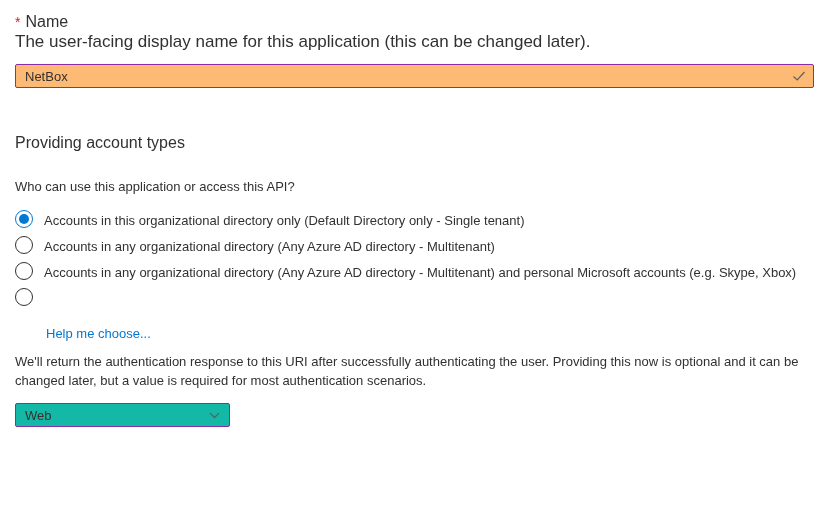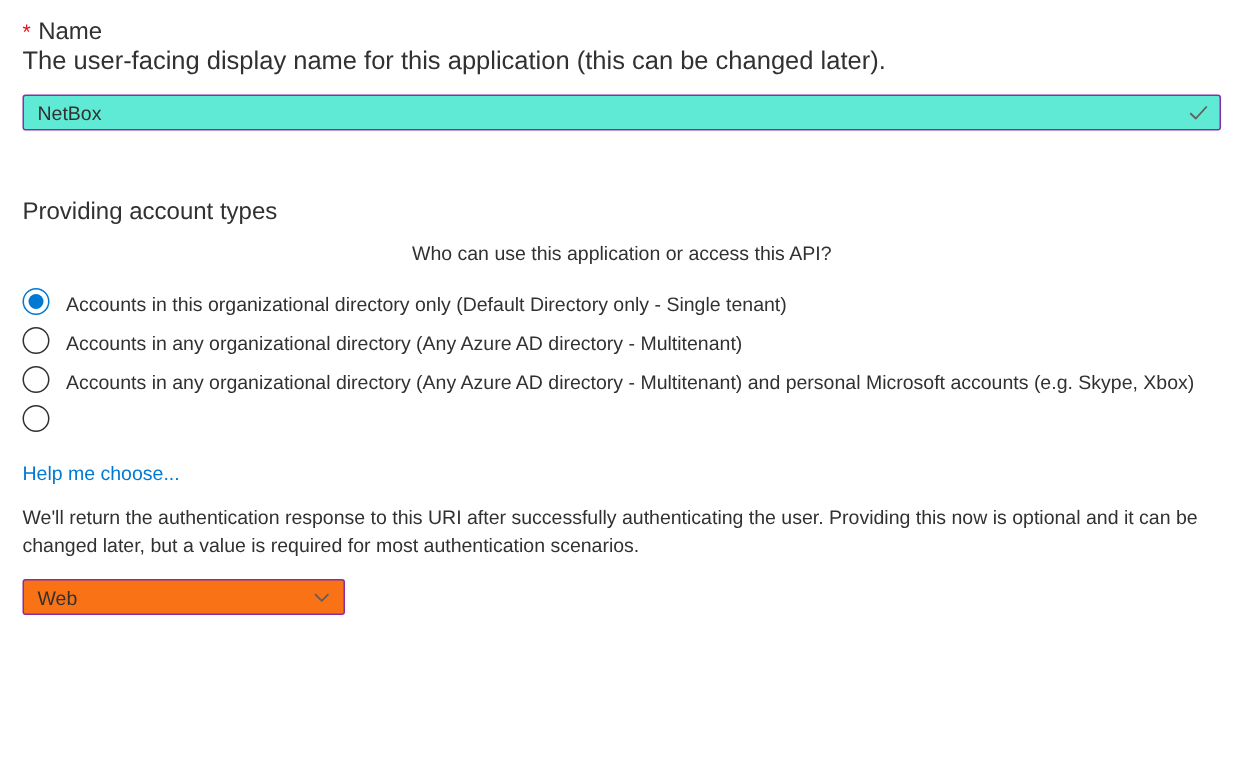--- a/index.html
+++ b/index.html
@@ -19,61 +19,61 @@
 
   .field-desc {
     font-size: 17px; line-height: 18px; color: #323130; 
   }
 
   .text-input {
     display: block; width: 100%; height: 24px;
     border: 1px solid #8a2da5; border-radius: 2px;
     font-family: "Liberation Sans", "DejaVu Sans", sans-serif;
     font-size: 13px; color: #323130;
-    padding: 0 26px 0 9px; outline: none; background: #5eead4;
+    padding: 0 26px 0 9px; outline: none; background: #fdba74;
   }
   .input-wrap { position: relative; margin-top: 13px; }
   .input-wrap .check-icon {
     position: absolute; right: 7px; top: 4px; width: 16px; height: 16px;
     pointer-events: none;
   }
 
   .heading-2 { margin-top: 44px; }
-  .question { font-size: 13px; line-height: 18px; margin-top: 8px; text-align: center; }
+  .question { font-size: 13px; line-height: 18px; margin-top: 25px; }
 
   .radio-group { margin-top: 6px; }
   .radio-option {
     display: flex; align-items: flex-end; height: 26px; cursor: pointer;
   }
   .radio-circle {
     width: 18px; height: 18px; border-radius: 50%;
     border: 1px solid #323130; background: #fff;
     flex: 0 0 18px; position: relative;
   }
   .radio-circle.checked { border-color: #0078d4; }
   .radio-circle.checked::after {
     content: ""; position: absolute; left: 3px; top: 3px;
     width: 10px; height: 10px; border-radius: 50%; background: #0078d4;
   }
   .radio-label { font-size: 13px; margin-left: 11px; }
 
   .help-link {
     display: inline-block; margin-top: 20px;
-    font-size: 13px; color: #0078d4; text-decoration: none; cursor: pointer;
+    font-size: 13px; color: #0078d4; text-decoration: none; cursor: pointer; margin-left: 31px;
   }
 
   .heading-3 { margin-top: 46px; }
   .redirect-desc {
     font-size: 13px; line-height: 19px; margin-top: 10px; max-width: 802px;
   }
 
   .uri-row { display: flex; margin-top: 13px; }
   .platform-select {
     position: relative; width: 215px; height: 24px;
-    border: 1px solid #8a2da5; border-radius: 2px; background: #f97316;
+    border: 1px solid #8a2da5; border-radius: 2px; background: #14b8a6;
     font-size: 13px; color: #323130;
     display: flex; align-items: center; padding: 0 30px 0 9px;
     cursor: pointer; margin-right: 13px;
   }
   .platform-select .chevron-icon {
     position: absolute; right: 8px; top: 5px; width: 13px; height: 13px;
     pointer-events: none;
   }
   .uri-input-wrap { position: relative; width: 420px; }
   .uri-input-wrap .text-input { width: 100%; }

